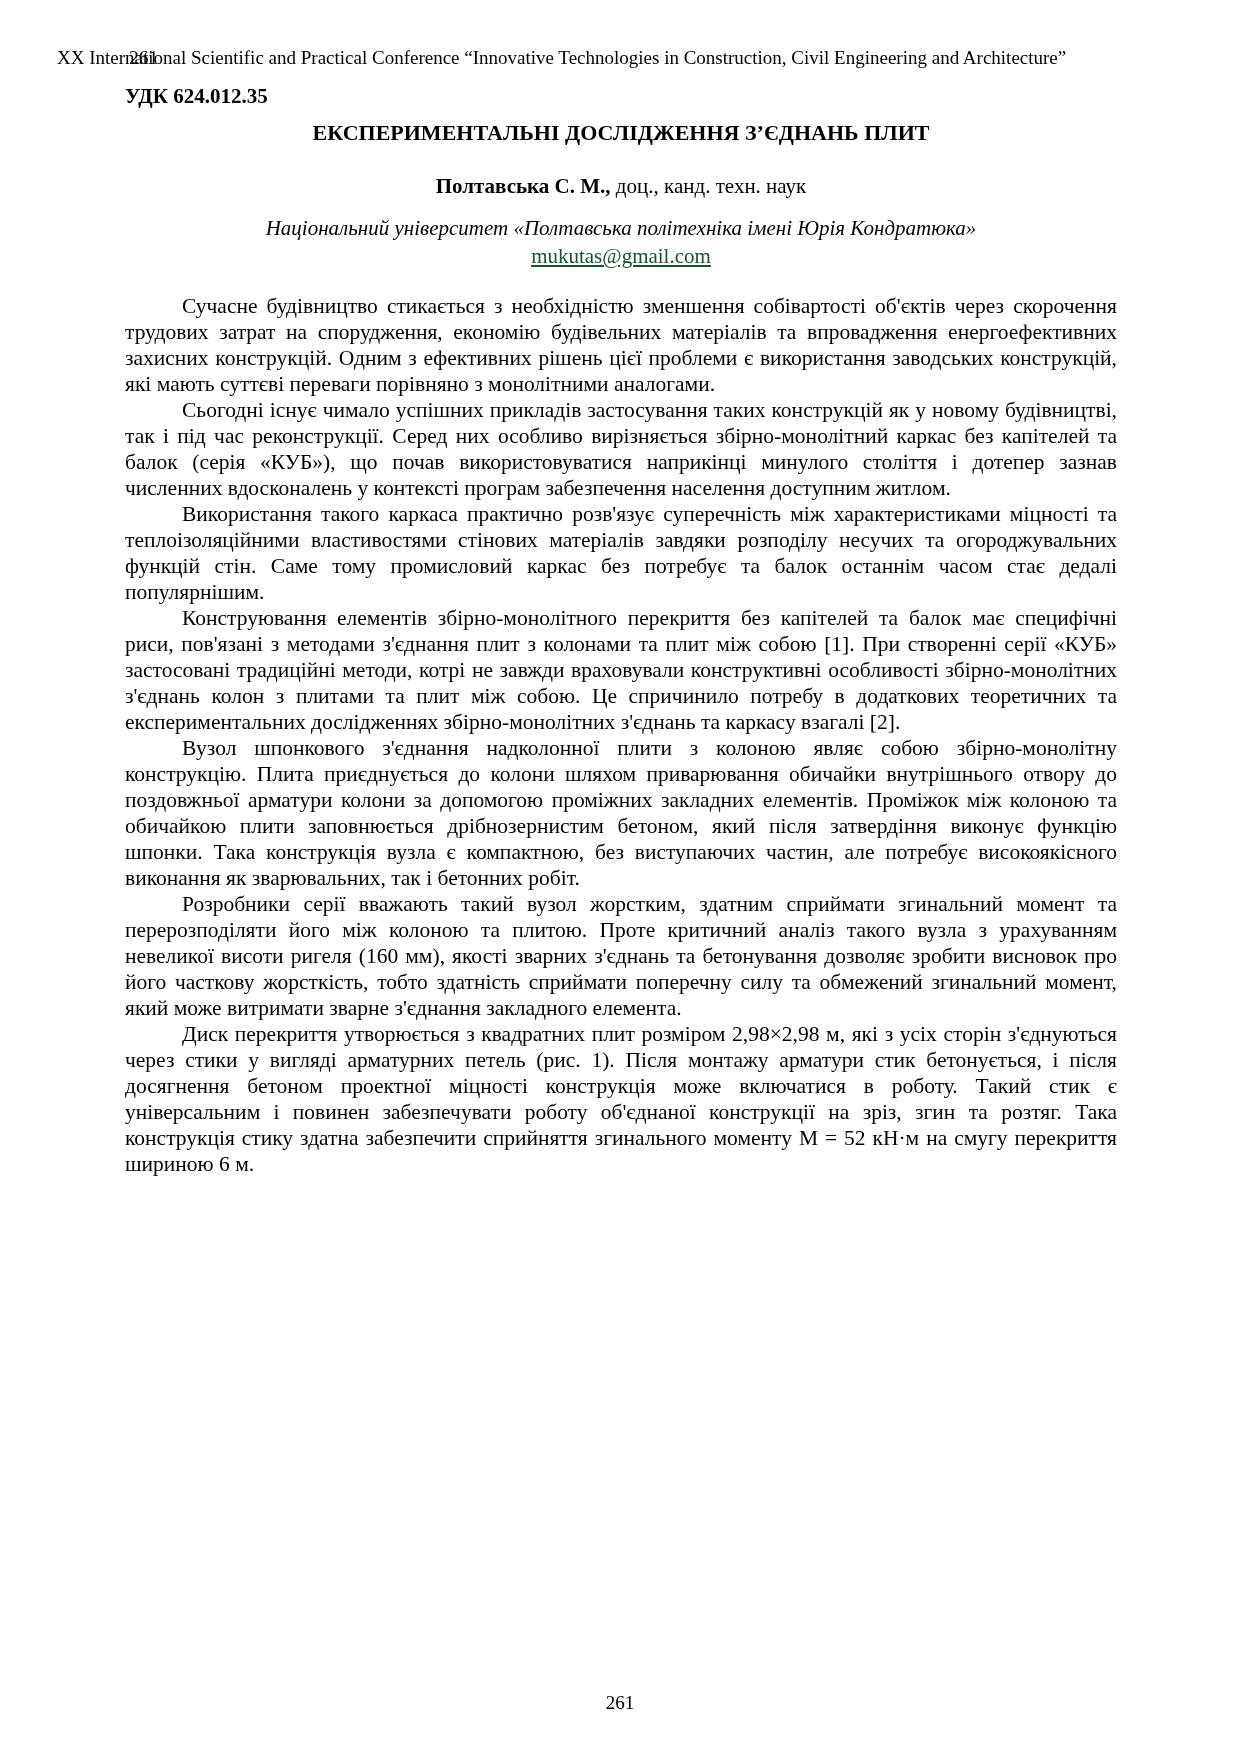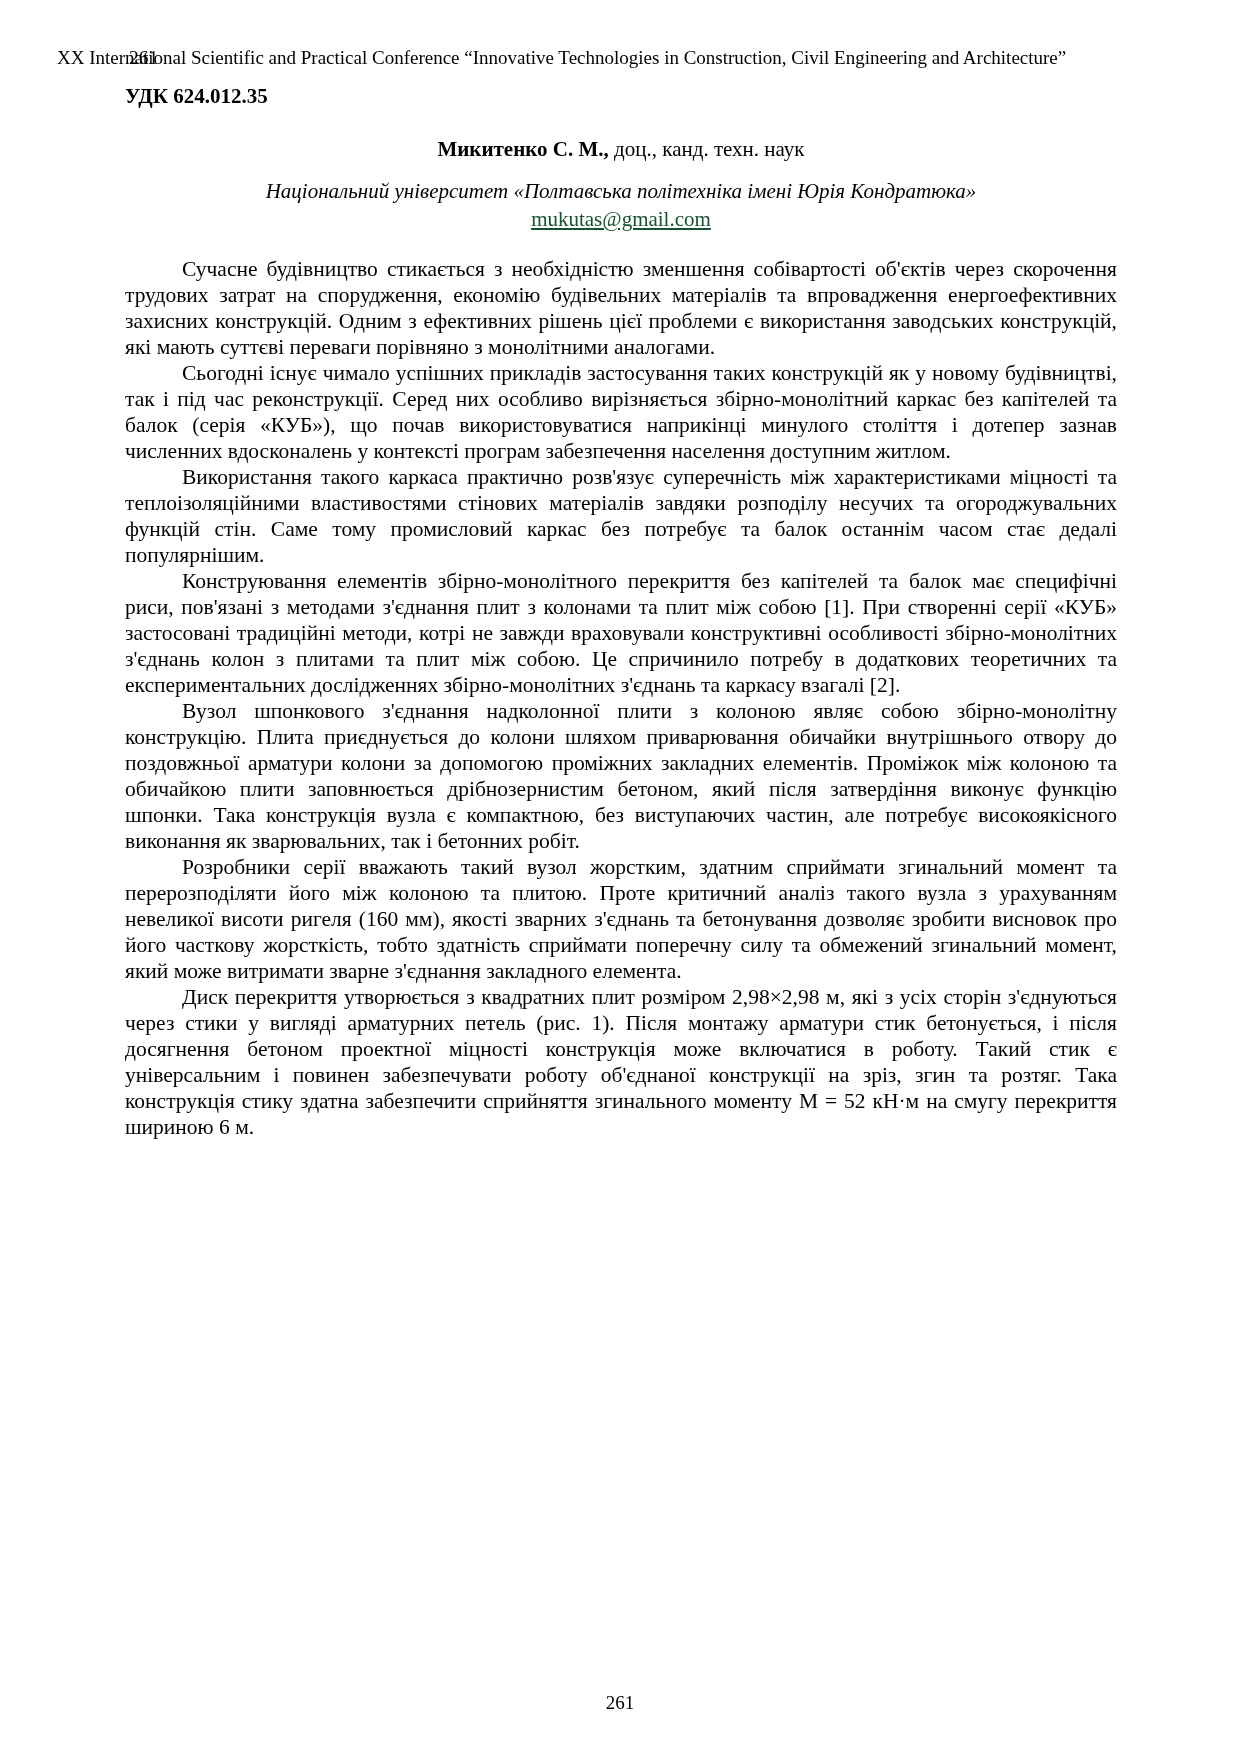--- a/index.html
+++ b/index.html
@@ -94,23 +94,24 @@
   <div class="running-header">
     <span>XX International Scientific and Practical Conference “Innovative Technologies in Construction, Civil Engineering and Architecture”</span>
   </div>
   <div class="page-number-top">261</div>
 
   <div class="content">
 
     <p class="udc">УДК 624.012.35</p>
 
     <div class="title">
+      <div>ЕКСПЕРИМЕНТАЛЬНІ ДОСЛІДЖЕННЯ З’ЄДНАНЬ ПЛИТ</div>
     </div>
 
-    <p class="byline"><span class="author-name">Микитенко С. М.,</span><span> доц., канд. техн. наук</span></p>
+    <p class="byline"><span class="author-name">Полтавська С. М.,</span><span> доц., канд. техн. наук</span></p>
 
     <p class="affiliation">Національний університет «Полтавська політехніка імені Юрія Кондратюка»</p>
 
     <p class="email-line"><a class="email" style="color: #14532d;">mukutas@gmail.com</a></p>
 
     <div class="body-text">
       <p>Сучасне будівництво стикається з необхідністю зменшення собівартості об'єктів через скорочення трудових затрат на спорудження, економію будівельних матеріалів та впровадження енергоефективних захисних конструкцій. Одним з ефективних рішень цієї проблеми є використання заводських конструкцій, які мають суттєві переваги порівняно з монолітними аналогами.</p>
       <p>Сьогодні існує чимало успішних прикладів застосування таких конструкцій як у новому будівництві, так і під час реконструкції. Серед них особливо вирізняється збірно-монолітний каркас без капітелей та балок (серія «КУБ»), що почав використовуватися наприкінці минулого століття і дотепер зазнав численних вдосконалень у контексті програм забезпечення населення доступним житлом.</p>
       <p>Використання такого каркаса практично розв'язує суперечність між характеристиками міцності та теплоізоляційними властивостями стінових матеріалів завдяки розподілу несучих та огороджувальних функцій стін. Саме тому промисловий каркас без потребує та балок останнім часом стає дедалі популярнішим.</p>
       <p>Конструювання елементів збірно-монолітного перекриття без капітелей та балок має специфічні риси, пов'язані з методами з'єднання плит з колонами та плит між собою [1]. При створенні серії «КУБ» застосовані традиційні методи, котрі не завжди враховували конструктивні особливості збірно-монолітних з'єднань колон з плитами та плит між собою. Це спричинило потребу в додаткових теоретичних та експериментальних дослідженнях збірно-монолітних з'єднань та каркасу взагалі [2].</p>

